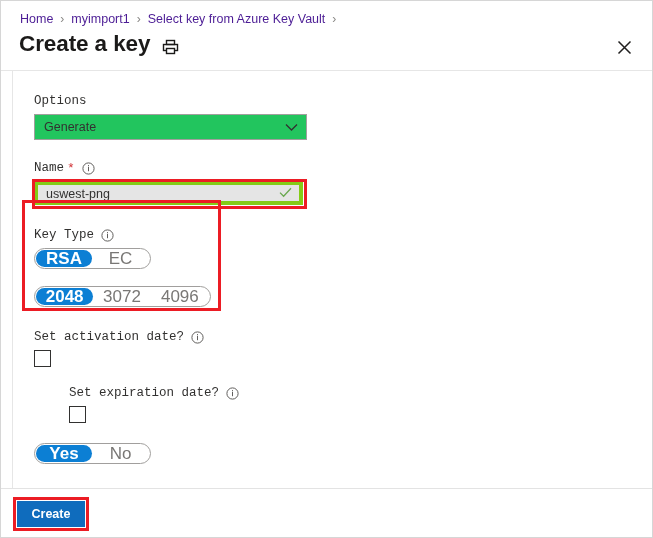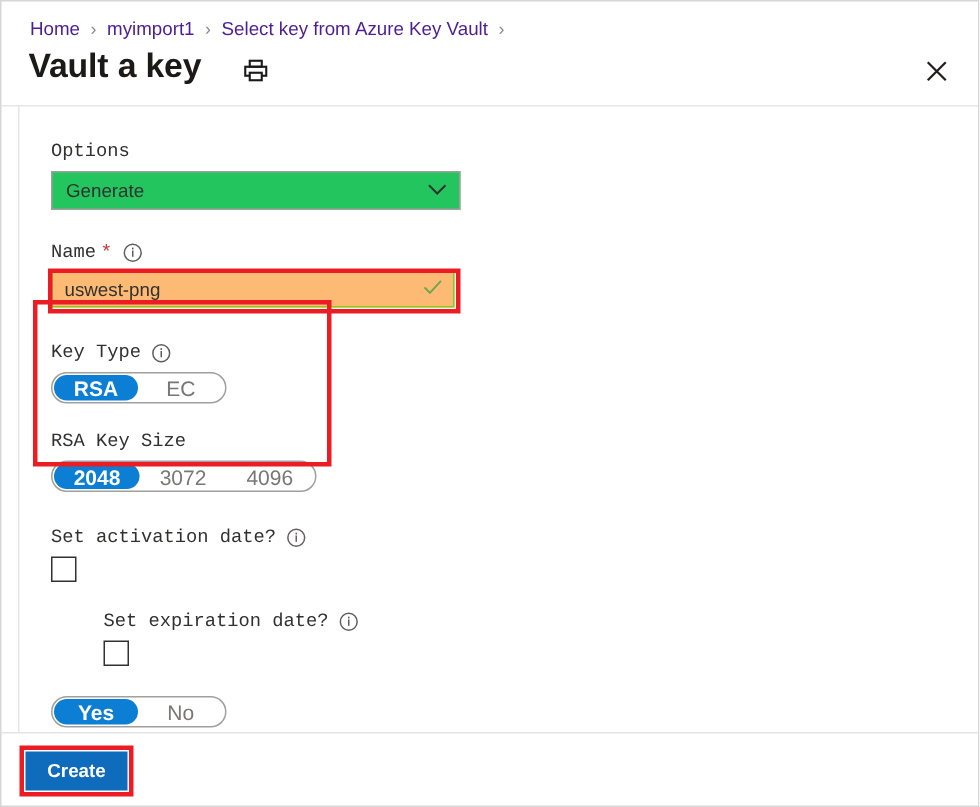--- a/index.html
+++ b/index.html
@@ -160,25 +160,25 @@
     position: absolute;
     right: 8px;
     top: 50%;
     transform: translateY(-50%);
   }
 
   .text-box {
     position: relative;
     width: 269px;
     height: 24px;
-    border: 1px solid #84cc16;
-    background: #fdba74;
-    box-sizing: border-box;
-    display: flex;
-    align-items: center;
+    border: 4px solid #84cc16;
+    background: #e5e5e5;
+    box-sizing: border-box;
+    display: flex;
+    align-items: flex-end;
   }
   .text-value {
     font-size: 12.5px;
     color: #323130;
     padding-left: 8px;
   }
   .check-ok {
     position: absolute;
     right: 7px;
     top: 50%;
@@ -202,21 +202,21 @@
     height: 21px;
     background: #ffffff;
     overflow: hidden;
     box-sizing: border-box;
     padding: 1px;
   }
   .toggle-opt {
     display: flex;
     align-items: center;
     justify-content: center;
-    font-size: 14px;
+    font-size: 17px;
     color: #797775;
     border-radius: 11px;
     cursor: pointer;
     box-sizing: border-box;
     line-height: 1;
   }
   .toggle-opt.sel {
     background: #0c7fd4;
     color: #ffffff;
     font-weight: 600;
@@ -268,21 +268,21 @@
   <nav class="breadcrumb">
     <span class="crumb">Home</span>
     <span class="crumb-sep">›</span>
     <span class="crumb">myimport1</span>
     <span class="crumb-sep">›</span>
     <span class="crumb">Select key from Azure Key Vault</span>
     <span class="crumb-sep">›</span>
   </nav>
 
   <div class="title-row">
-    <div class="page-title">Vault a key</div>
+    <div class="page-title">Create a key</div>
 
     <div class="print-btn">
       <svg width="17" height="17" viewBox="0 0 17 17" aria-hidden="true">
         <rect x="4.5" y="1.5" width="8" height="4" fill="none" stroke="#1b1a19" stroke-width="1.4"></rect>
         <rect x="1.5" y="5.5" width="14" height="6" fill="none" stroke="#1b1a19" stroke-width="1.4"></rect>
         <rect x="4.5" y="9.5" width="8" height="5" fill="#ffffff" stroke="#1b1a19" stroke-width="1.4"></rect>
       </svg>
     </div>
 
     <div class="close-btn">
@@ -345,23 +345,20 @@
           </svg>
         </span>
       </div>
       <div class="toggle" style="width:117px;">
         <div class="toggle-opt sel" style="width:56px;">RSA</div>
         <div class="toggle-opt" style="width:57px;">EC</div>
       </div>
     </div>
 
     <div style="margin-top:17px;">
-      <div class="field-label">
-        <span>RSA Key Size</span>
-      </div>
       <div class="toggle" style="width:177px;">
         <div class="toggle-opt sel" style="width:58px;">2048</div>
         <div class="toggle-opt" style="width:58px;">3072</div>
         <div class="toggle-opt" style="width:59px;">4096</div>
       </div>
     </div>
 
     <div style="margin-top:22px;">
       <div class="field-label">
         <span>Set activation date?</span>

